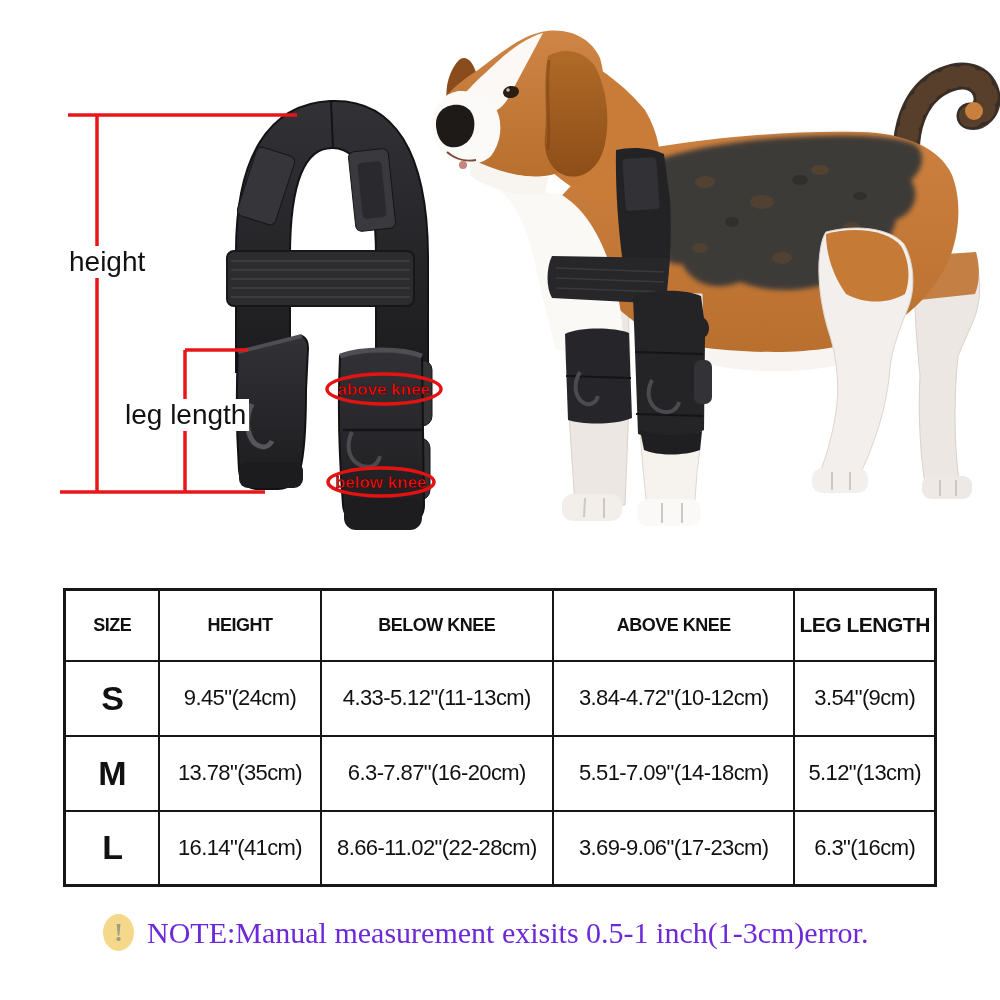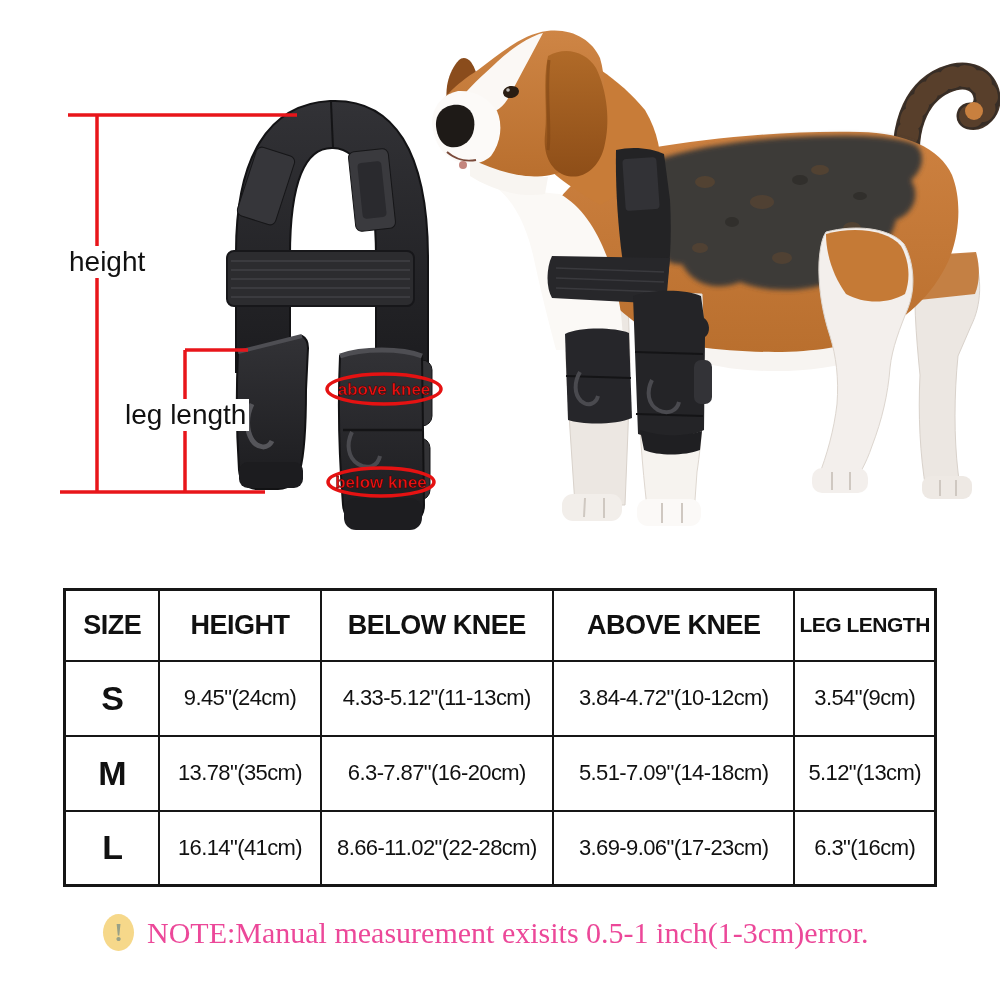--- a/index.html
+++ b/index.html
@@ -11,32 +11,32 @@
   #height-label{left:66px;top:246px;}
   #leglength-label{left:122px;top:399px;}
 
   .size-table{position:absolute;left:63px;top:588px;width:874px;height:296px;
               border-collapse:collapse;table-layout:fixed;background:#fff;}
   .size-table td,.size-table th{border:2px solid #161616;text-align:center;vertical-align:middle;
               color:#111;padding:0;overflow:hidden;}
   .size-table{border:3px solid #161616;}
   .size-table thead tr{height:71px;}
   .size-table tbody tr{height:75px;}
-  .size-table th{font-weight:700;font-size:27px;letter-spacing:-0.5px;}
+  .size-table th{font-weight:700;font-size:18px;letter-spacing:-0.5px;}
   .size-table th.small-head{font-size:21px;}
   .size-table td{font-size:22px;letter-spacing:-0.6px;}
   .size-table td.size-cell{font-size:34px;font-weight:700;}
   col.c-size{width:10.9%;} col.c-height{width:18.5%;} col.c-below{width:26.7%;}
   col.c-above{width:27.7%;} col.c-leg{width:16.2%;}
 
   .note-row{position:absolute;left:103px;top:914px;display:flex;align-items:center;gap:13px;}
   .note-icon{width:31px;height:37px;border-radius:50%;background:#f6d88a;
              color:#98a087;font-family:"Liberation Serif",serif;font-weight:700;
              font-size:26px;display:flex;align-items:center;justify-content:center;}
-  .note-text{font-family:"Liberation Serif",serif;font-size:30px;color:#ec4899;white-space:nowrap;}
+  .note-text{font-family:"Liberation Serif",serif;font-size:30px;color:#6d28d9;white-space:nowrap;}
 </style>
 </head>
 <body>
 
 <div class="stage">
 
   <svg class="hero-svg" width="1000" height="560" viewBox="0 0 1000 560">
     <defs>
       <linearGradient id="tanGrad" x1="0" y1="0" x2="0" y2="1">
         <stop offset="0" stop-color="#cd8140"></stop>

